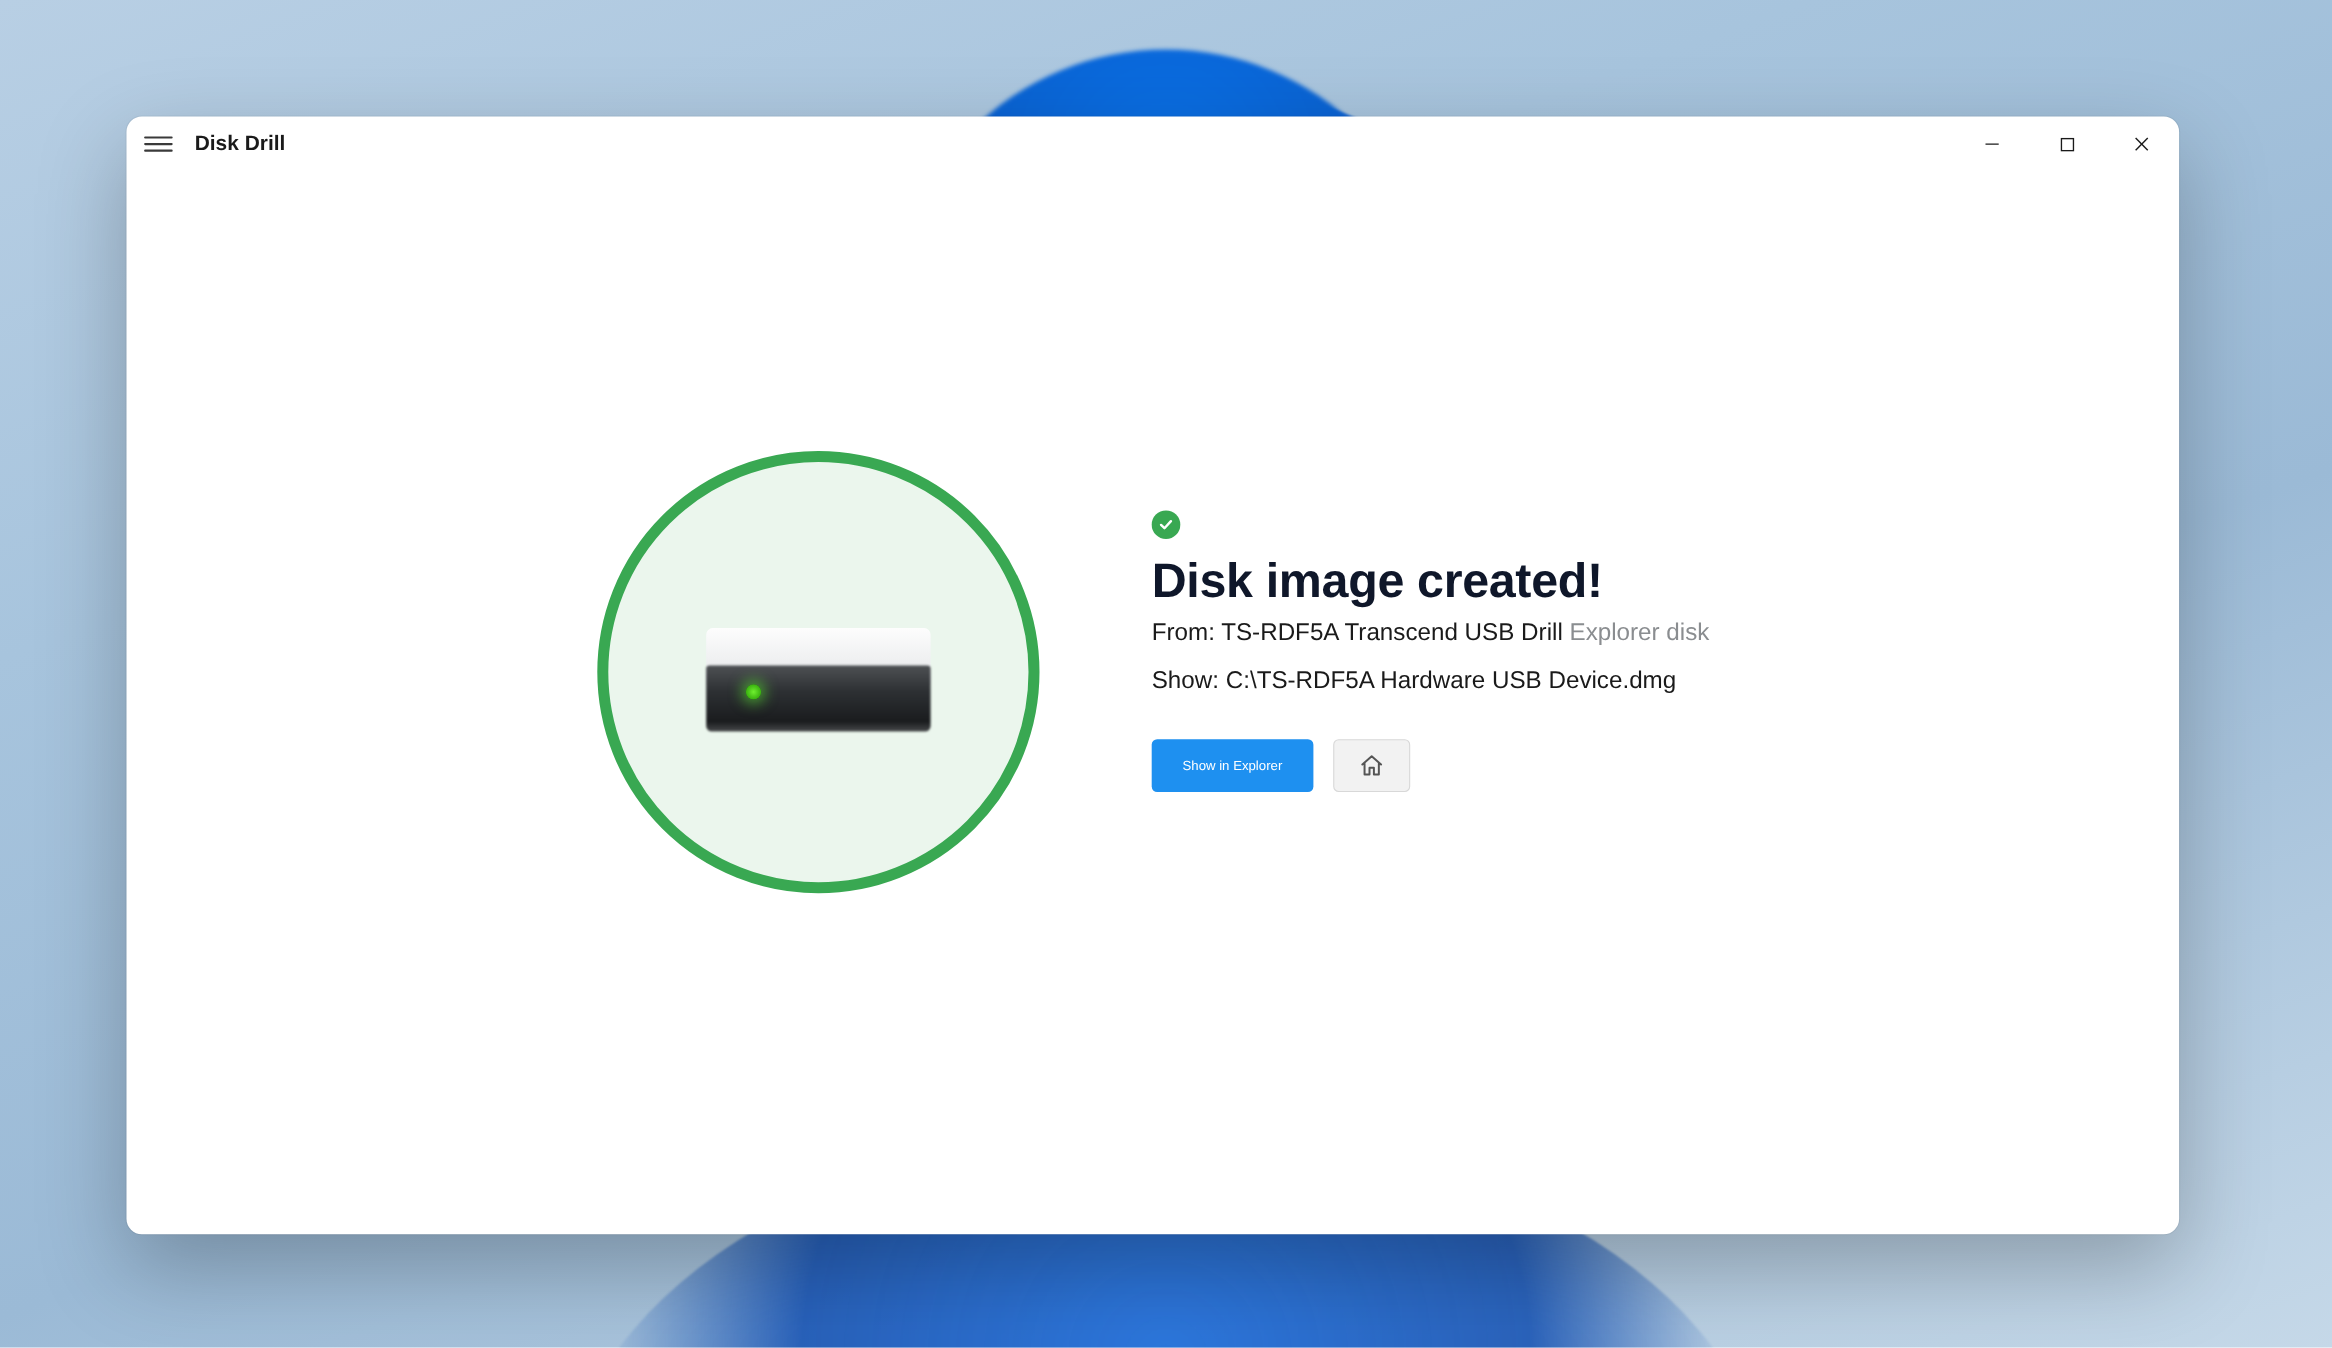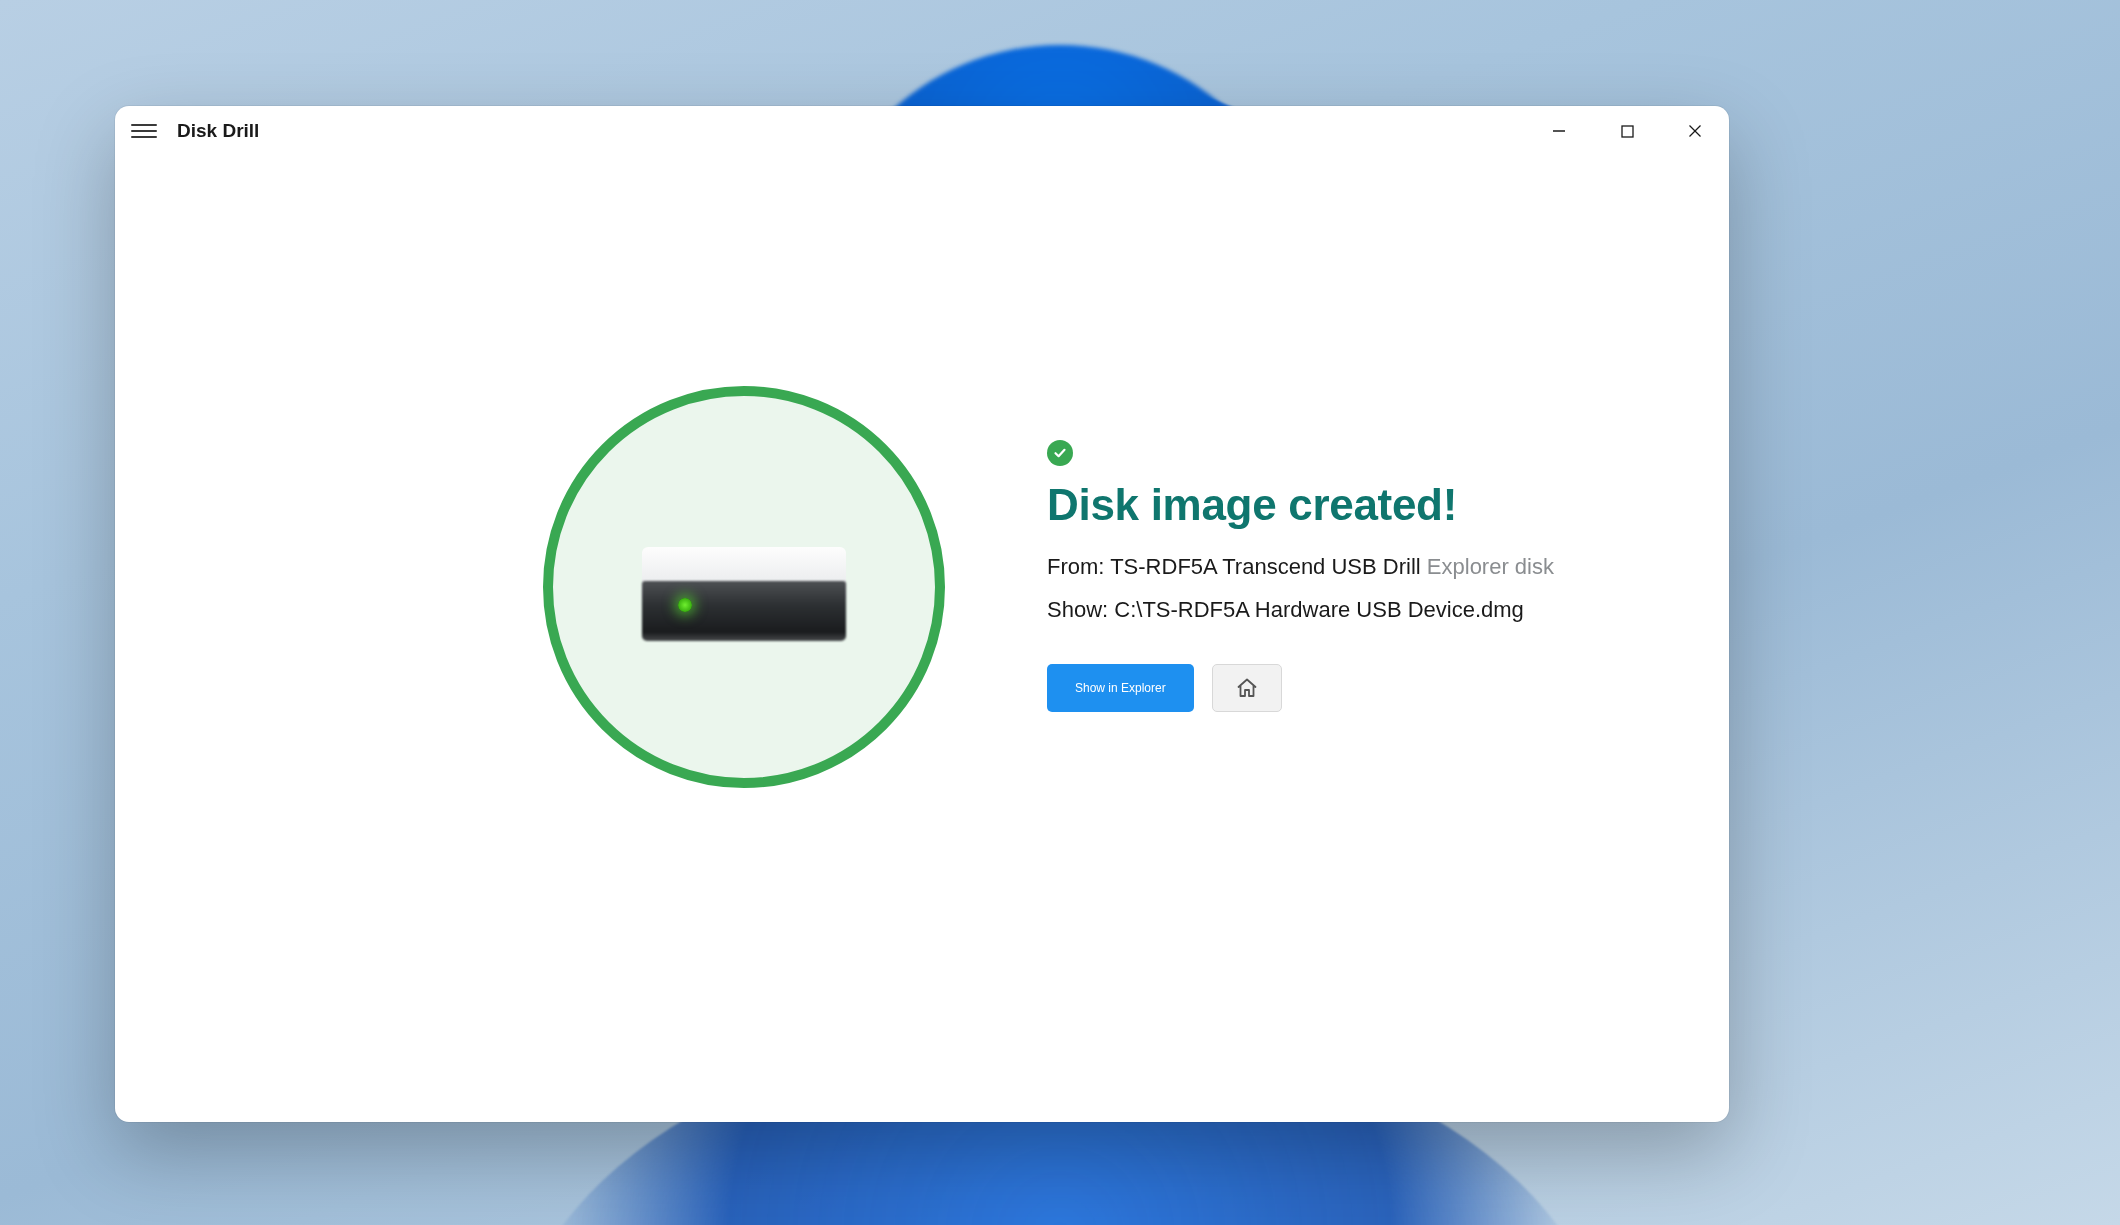--- a/index.html
+++ b/index.html
@@ -57,28 +57,29 @@
     height: 700px;
     border-radius: 50%;
     background: radial-gradient(circle at 50% 30%, rgba(30,110,220,0.9) 0%, rgba(18,80,180,0.85) 45%, rgba(18,80,180,0) 70%);
     filter: blur(1px);
   }
 
   .window {
     position: absolute;
     top: 106px;
     left: 115px;
-    width: 1614px;
+    width: 1866px;
     height: 1016px;
     background: #ffffff;
     border-radius: 14px;
     box-shadow: 0 30px 80px rgba(0,0,0,0.25), 0 0 0 1px rgba(0,0,0,0.05);
     overflow: hidden;
     display: flex;
     flex-direction: column;
+    gap: 24px;
   }
 
   .titlebar {
     height: 50px;
     display: flex;
     align-items: center;
     padding-left: 14px;
     position: relative;
   }
   .hamburger {
@@ -189,22 +190,22 @@
     display: flex;
     align-items: center;
     justify-content: center;
     margin-bottom: 14px;
   }
   .check-badge svg { display: block; }
 
   .headline {
     font-size: 44px;
     font-weight: 600;
-    color: #0f766e;
-    margin-bottom: 22px;
+    color: #0f172a;
+    margin-bottom: 6px;
     letter-spacing: -0.3px;
   }
 
   .info-line {
     font-size: 22px;
     color: #1a1a1a;
     margin-bottom: 12px;
     line-height: 1.4;
   }
   .info-line .label { font-weight: 400; }

